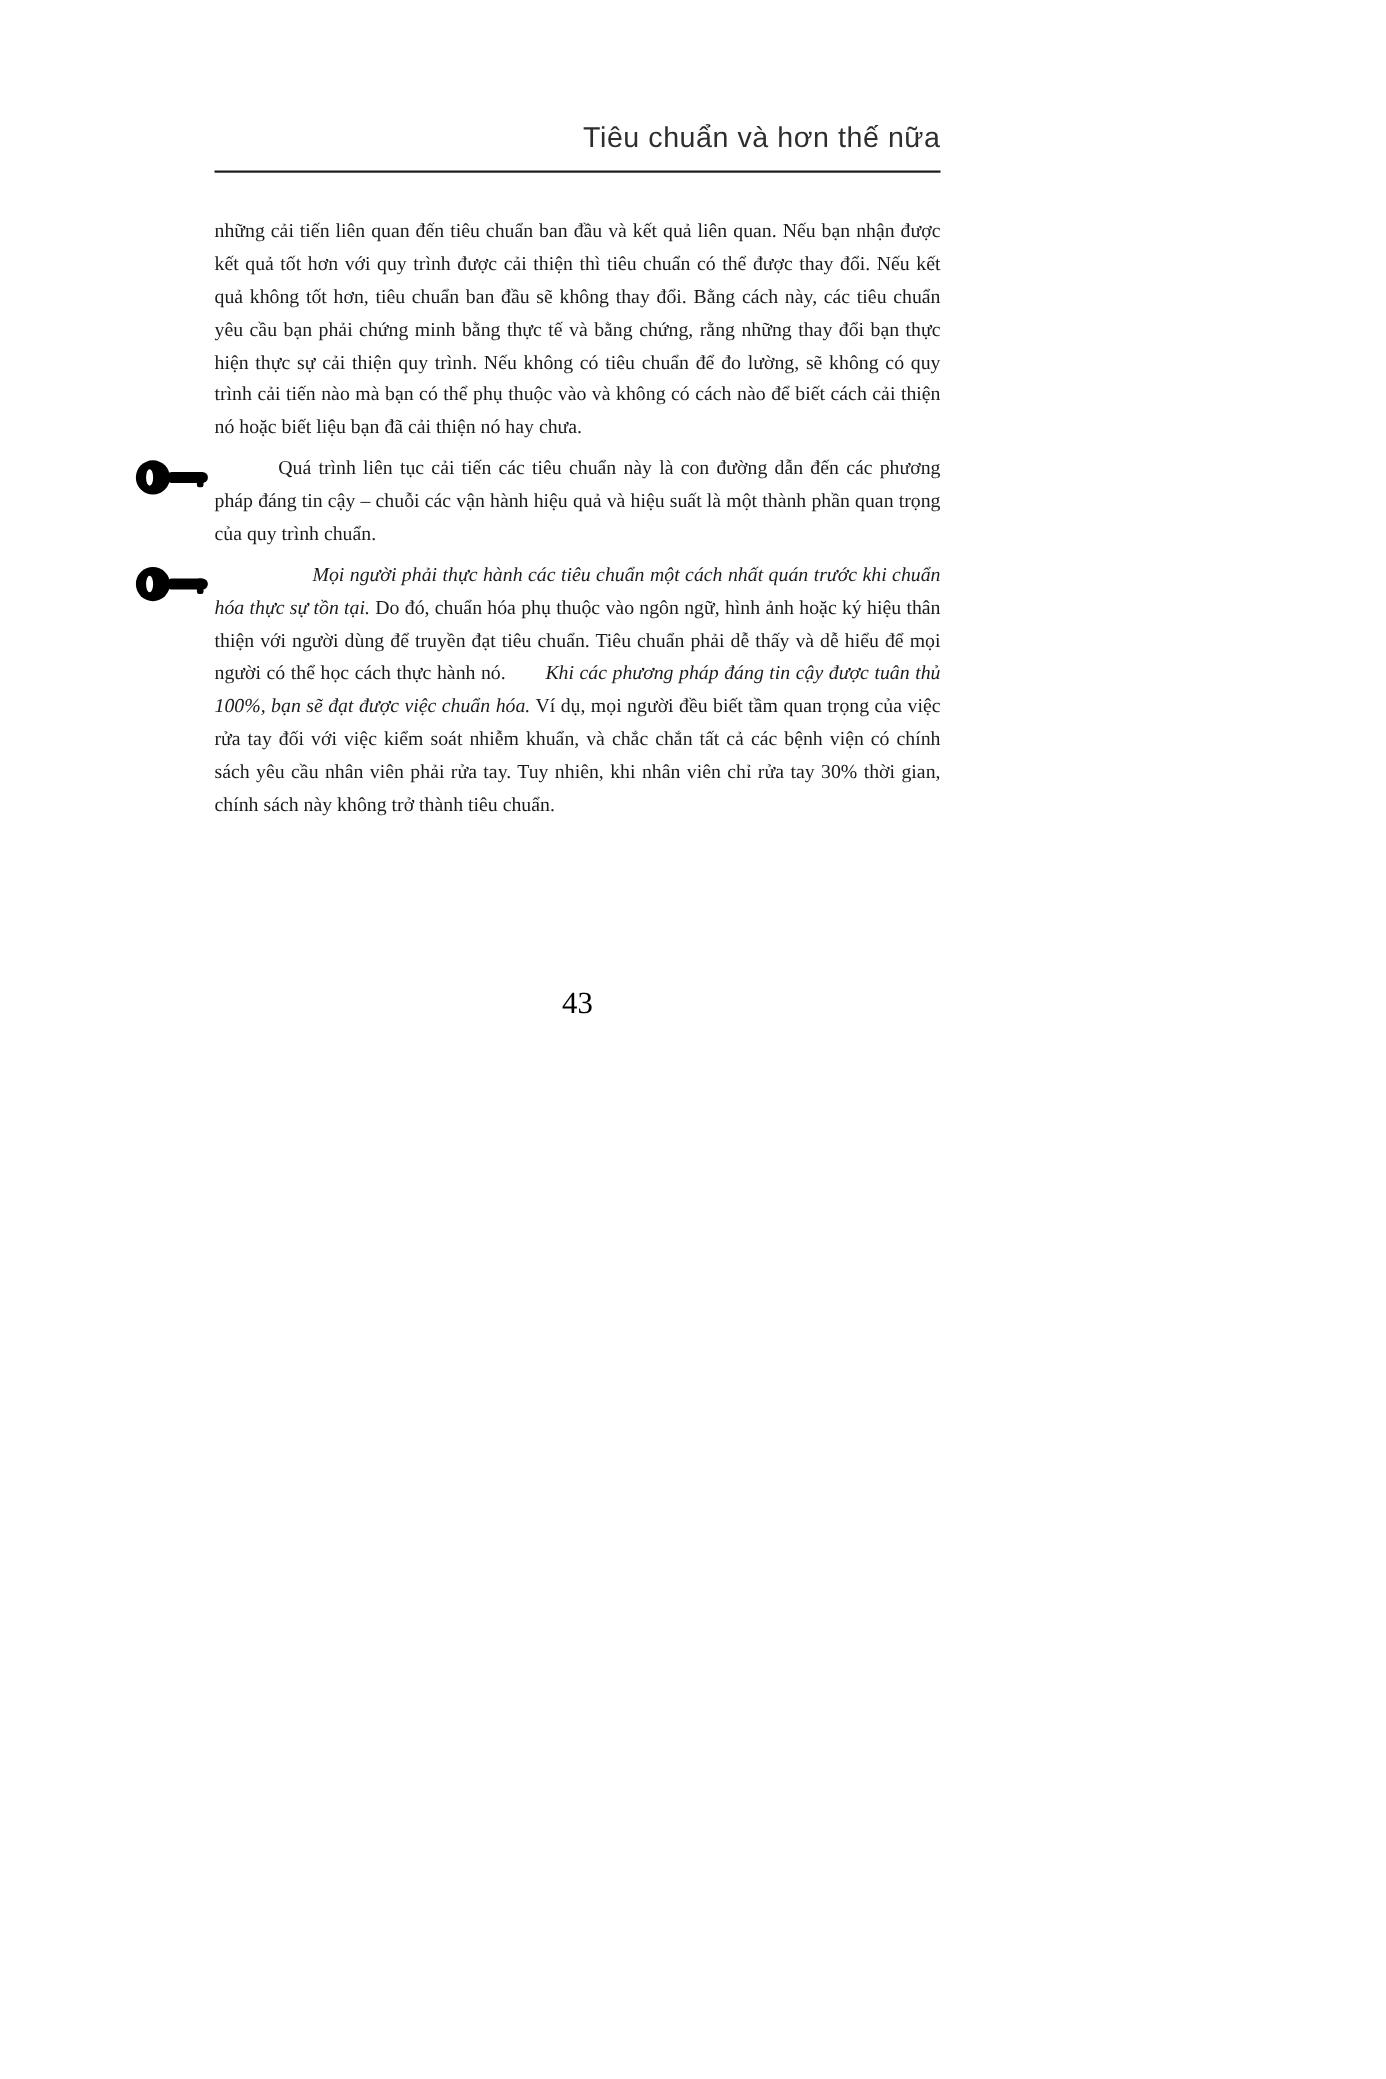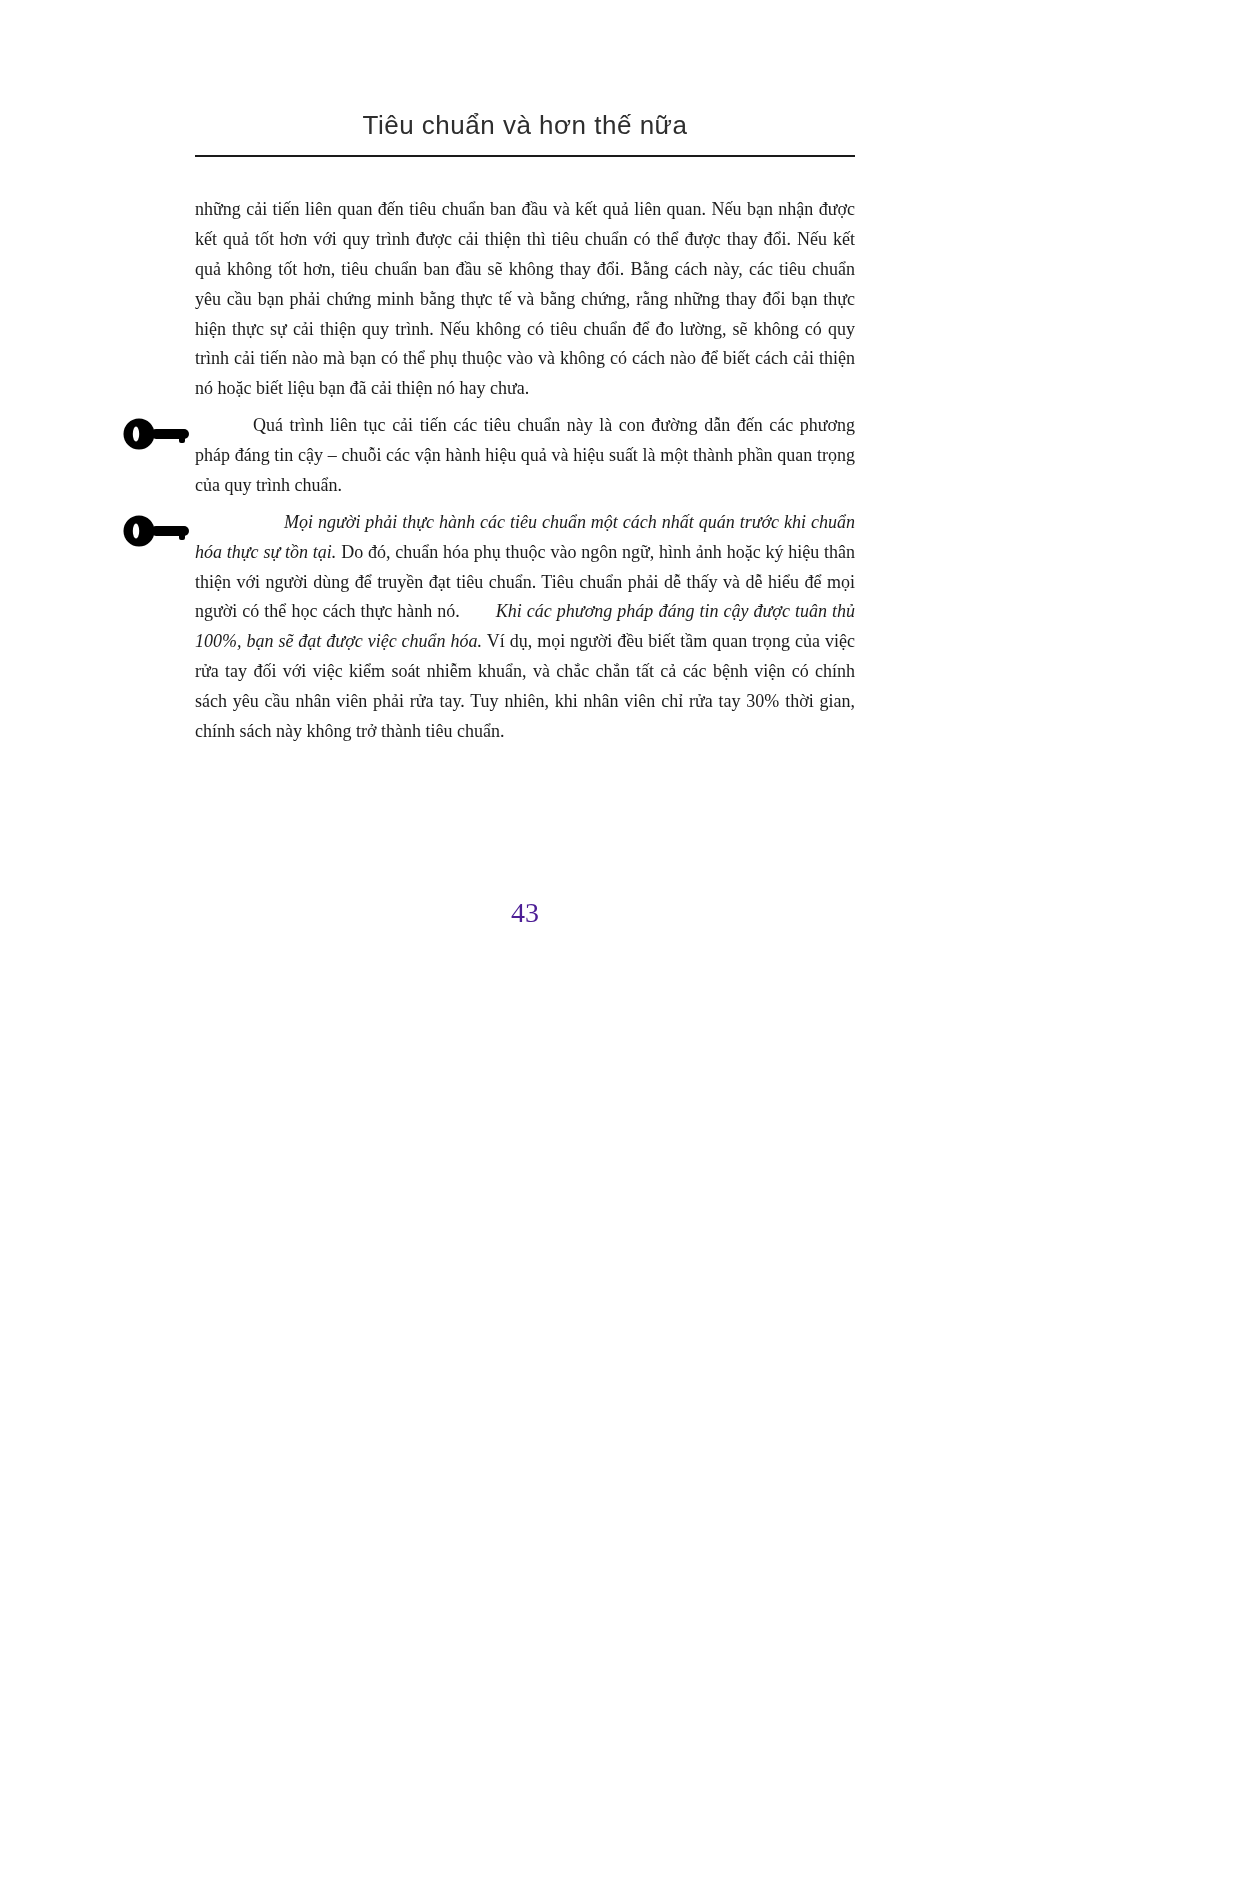--- a/index.html
+++ b/index.html
@@ -16,21 +16,21 @@
     font-family: "Liberation Serif", "DejaVu Serif", serif;
     color: #1b1b1b;
   }
   .text-column {
     position: relative;
     width: 660px;
     margin-left: 195px;
     padding-top: 110px;
   }
   .running-header {
-    text-align: center;
+    text-align: right;
     font-family: "Liberation Sans", "DejaVu Sans", sans-serif;
     font-size: 26px;
     font-weight: 400;
     letter-spacing: 0.5px;
     color: #2e2e2e;
     padding-bottom: 14px;
     border-bottom: 2px solid #1a1a1a;
   }
   .body-text {
     margin-top: 38px;
@@ -57,21 +57,21 @@
     left: -72px;
     top: 5px;
     width: 68px;
     height: 36px;
     text-indent: 0;
   }
   .page-number {
     margin-top: 150px;
     text-align: center;
     font-size: 28px;
-    color: #4c1d95;
+    color: #000000;
   }
 </style>
 </head>
 <body>
 
 <div class="page">
   <div class="text-column">
     <div class="running-header">Tiêu chuẩn và hơn thế nữa</div>
 
     <div class="body-text">

